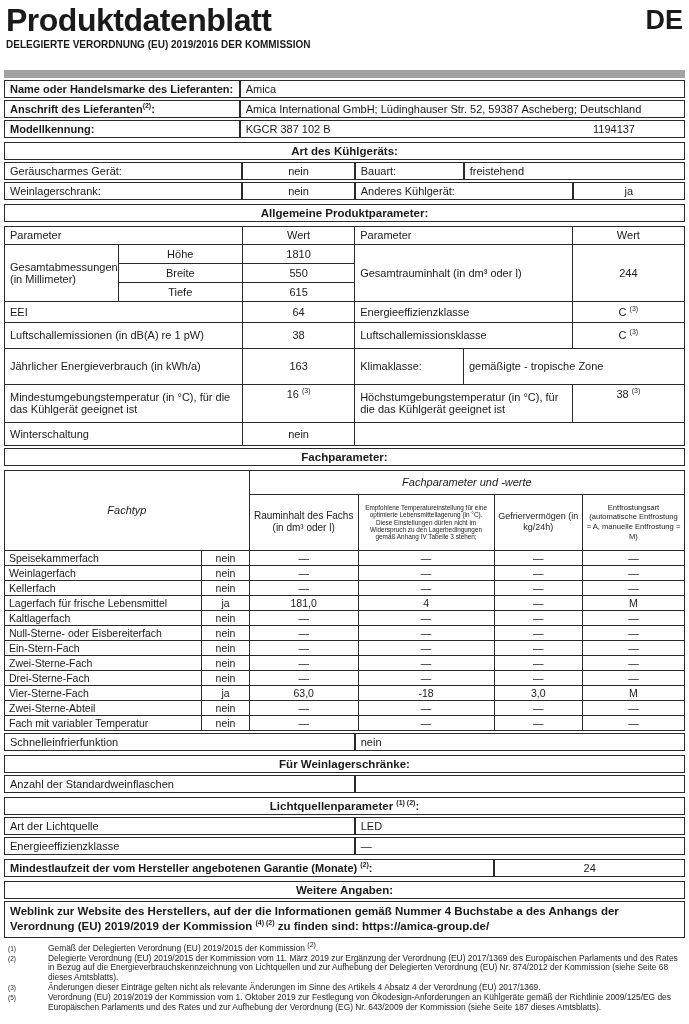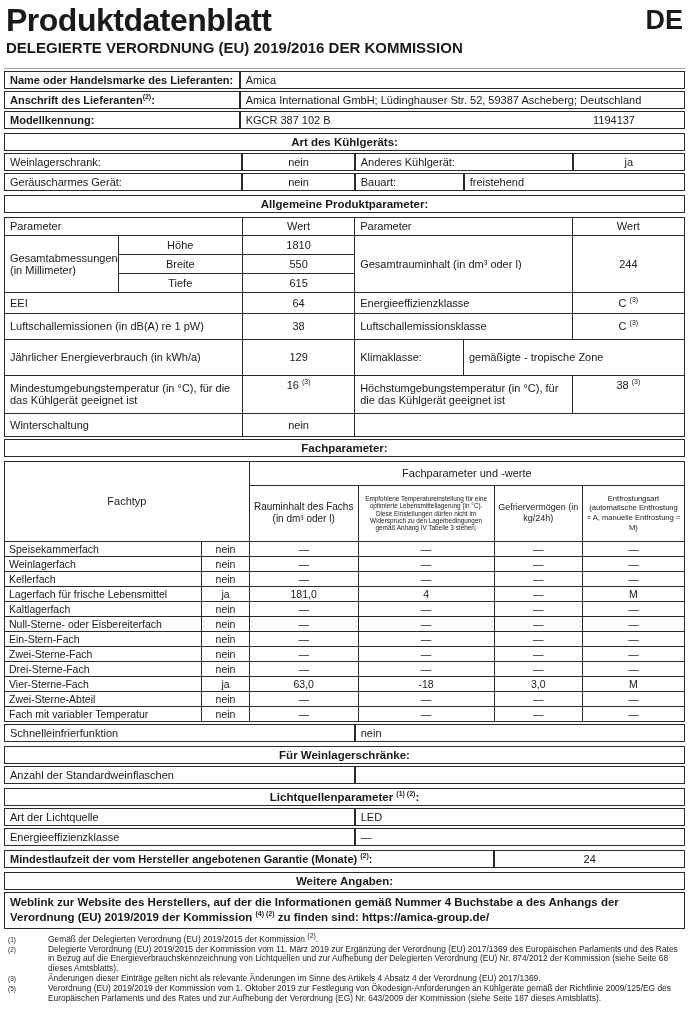--- a/index.html
+++ b/index.html
@@ -8,21 +8,21 @@
     background: #ffffff;
     color: #1a1a1a;
     font-family: "Liberation Sans", "DejaVu Sans", sans-serif;
   }
   .page { padding: 2px 4px 0 4px; }
 
   
   .hdr { display: flex; justify-content: space-between; align-items: flex-end; padding: 0 2px; }
   .title { font-size: 32px; font-weight: 700; letter-spacing: -0.5px; line-height: 1.15; }
   .lang  { font-size: 27px; font-weight: 700; line-height: 1.35; }
-  .subtitle { font-size: 15px; font-weight: 700; padding: 0 2px 12px 2px; border-bottom: 1px solid #a3a3a3; }
+  .subtitle { font-size: 10px; font-weight: 700; padding: 0 2px 20px 2px; border-bottom: 8px solid #a3a3a3; }
 
   
   table { width: 100%; table-layout: fixed; }
   td { border: 1px solid #2a2a2a; font-size: 11px; padding: 2px 5px; vertical-align: middle; overflow: hidden; }
   .tg { border-collapse: separate; border-spacing: 0 2px; }
   .tc { border-collapse: collapse; margin-top: 2px; }
   .b { font-weight: 700; }
   .c { text-align: center; }
   .sec td { font-weight: 700; font-size: 11.5px; padding: 2px 5px; text-align: center; }
   sup { font-size: 7px; line-height: 0; vertical-align: super; }
@@ -34,21 +34,21 @@
   .r17 td { height: 19px; }
   .r-eei td { height: 21px; }
   .r-noise td { height: 26px; }
   .r-energy td { height: 36px; }
   .r-temp td { height: 38px; }
   .r-temp .vtop { vertical-align: top; padding-top: 3px; }
   .r-winter td { height: 23px; }
   .ph td { height: 18px; }
 
   
-  .fh1 td { height: 24px; font-size: 11px; }
+  .fh1 td { height: 24px; font-size: 11px; font-style: italic; }
   .fh2 td { height: 56px; padding: 2px 3px; }
   .sh-vol { font-size: 10px; line-height: 1.25; }
   .sh-temp { font-size: 6.4px; line-height: 1.15; }
   .sh-frz { font-size: 9px; line-height: 1.25; }
   .sh-def { font-size: 7.6px; line-height: 1.3; margin-top: 39px; }
   .fr td { height: 15px; font-size: 10.5px; padding: 1px 4px; }
 
   .weblink td { font-size: 11.5px; font-weight: 700; height: 34px; line-height: 1.35; }
 
   
@@ -99,30 +99,30 @@
         <col style="width:16.5%">
         <col style="width:16%">
         <col style="width:16%">
         <col style="width:16.5%">
       </colgroup>
     <tbody>
         <tr class="sec">
       <td colspan="5">Art des Kühlgeräts:</td>
     </tr>
     <tr>
+      <td>Geräuscharmes Gerät:</td>
+      <td class="c">nein</td>
+      <td>Bauart:</td>
+      <td colspan="2">freistehend</td>
+    </tr>
+    <tr>
       <td>Weinlagerschrank:</td>
       <td class="c">nein</td>
       <td colspan="2">Anderes Kühlgerät:</td>
       <td class="c">ja</td>
-    </tr>
-    <tr>
-      <td>Geräuscharmes Gerät:</td>
-      <td class="c">nein</td>
-      <td>Bauart:</td>
-      <td colspan="2">freistehend</td>
     </tr>
   </tbody>
     </table>
 
   <table class="tg">
     <tbody>
         <tr class="sec">
       <td>Allgemeine Produktparameter:</td>
     </tr>
   </tbody>
@@ -165,21 +165,21 @@
       <td class="c"><span>C</span> <sup>(3)</sup></td>
     </tr>
     <tr class="r-noise">
       <td colspan="2">Luftschallemissionen (in dB(A) re 1 pW)</td>
       <td class="c">38</td>
       <td colspan="2">Luftschallemissionsklasse</td>
       <td class="c"><span>C</span> <sup>(3)</sup></td>
     </tr>
     <tr class="r-energy">
       <td colspan="2">Jährlicher Energieverbrauch (in kWh/a)</td>
-      <td class="c">129</td>
+      <td class="c">163</td>
       <td>Klimaklasse:</td>
       <td colspan="2">gemäßigte - tropische Zone</td>
     </tr>
     <tr class="r-temp">
       <td colspan="2">Mindestumgebungstemperatur (in °C), für die das Kühlgerät geeignet ist</td>
       <td class="c vtop"><span>16</span> <sup>(3)</sup></td>
       <td colspan="2">Höchstumgebungstemperatur (in °C), für die das Kühlgerät geeignet ist</td>
       <td class="c vtop"><span>38</span> <sup>(3)</sup></td>
     </tr>
     <tr class="r-winter">

